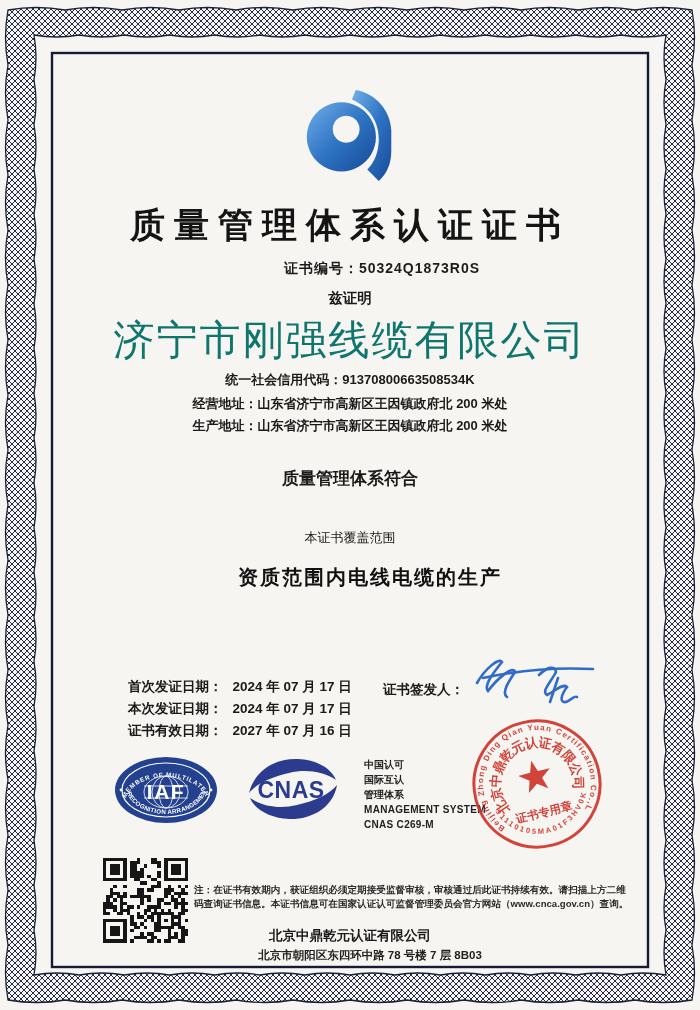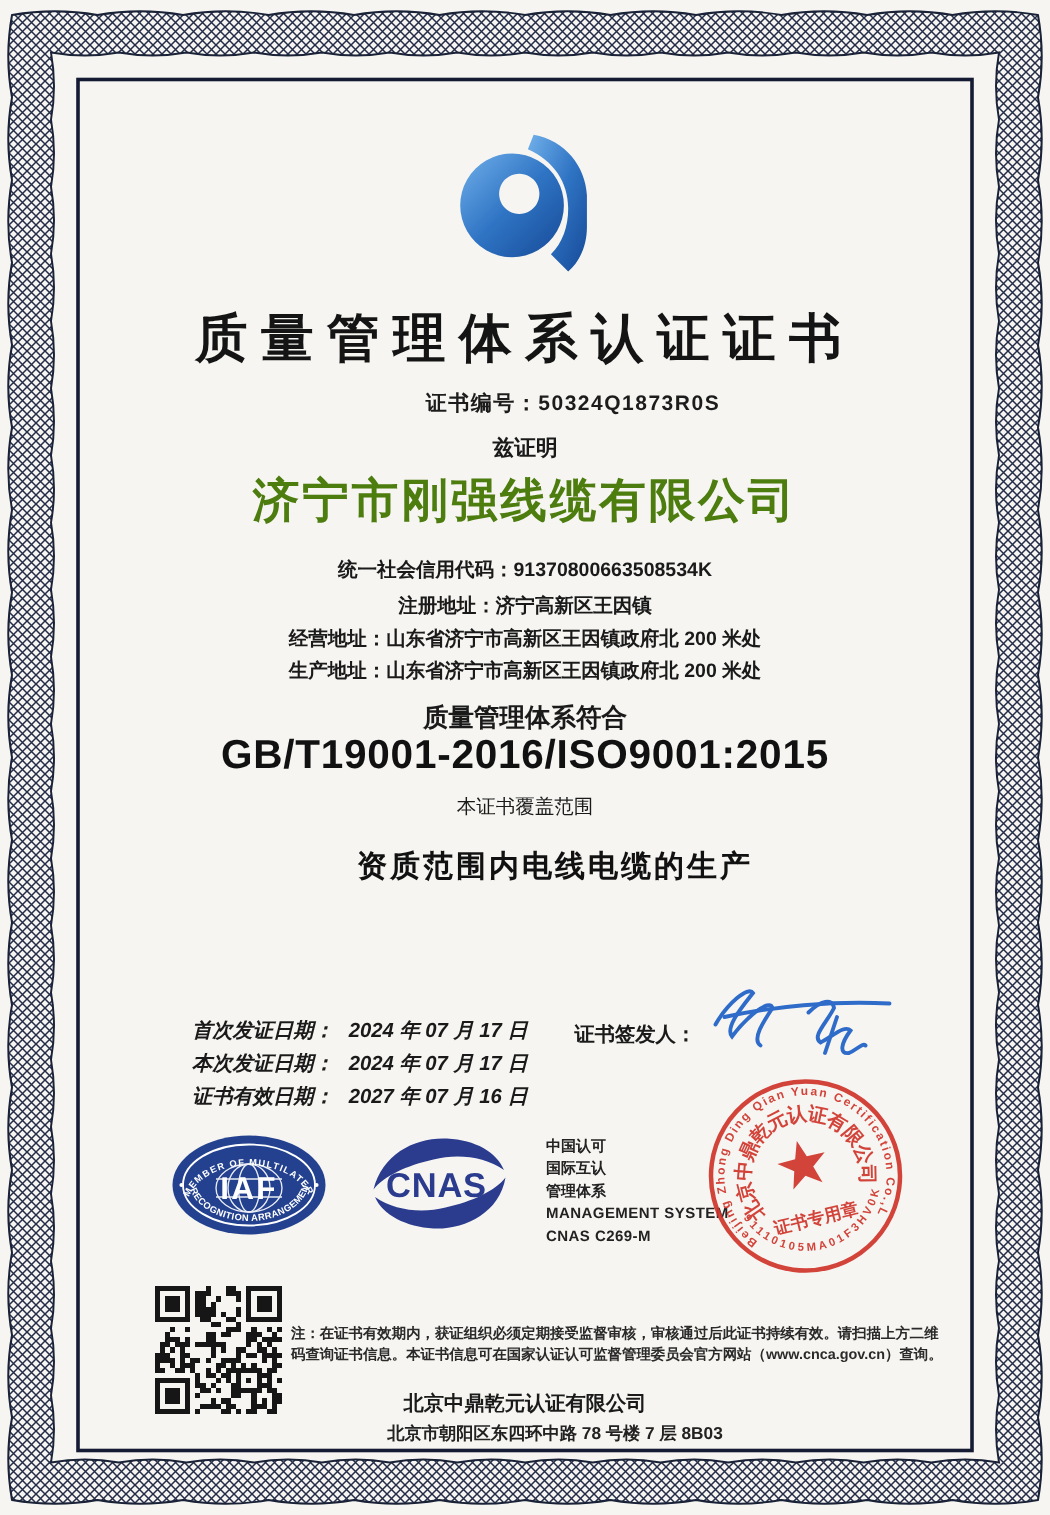--- a/index.html
+++ b/index.html
@@ -7,30 +7,30 @@
     position:relative;width:700px;height:1010px;margin:0 auto;
     background:#f6f5f1;overflow:hidden;
     font-family:"Liberation Sans",sans-serif;color:#1a1a1a;
   }
   .abs{position:absolute;}
   .center{left:0;width:700px;text-align:center;}
   
   .title{top:202px;font-size:35px;font-weight:700;letter-spacing:9px;color:#141414;}
   .cert-no{top:260px;font-size:14px;font-weight:600;letter-spacing:1px;color:#1c1c1c;padding-left:32px;}
   .certify{top:289px;font-size:14.5px;font-weight:700;}
-  .company{top:313px;font-size:31px;font-weight:700;letter-spacing:2px;color:#4d7c0f;}
+  .company{top:313px;font-size:41px;font-weight:400;letter-spacing:2px;color:#0f766e;}
   .credit{top:371px;font-size:13px;font-weight:700;}
   .addr-block{top:393px;font-size:13px;font-weight:700;line-height:21.5px;}
   .std-intro{top:467px;font-size:17px;font-weight:700;}
   .standard{top:488px;font-size:27px;font-weight:800;letter-spacing:.5px;color:#111;}
   .scope-intro{top:529px;font-size:13px;font-weight:400;}
   .scope{top:564px;font-size:20px;font-weight:800;letter-spacing:2px;color:#111;padding-left:20px;}
   
   .dates{left:128px;top:676px;font-size:13.5px;font-weight:700;}
-  .dates .row{display:flex;gap:10px;line-height:22px;font-style:italic;}
+  .dates .row{display:flex;gap:10px;line-height:22px;}
   .signer{left:383px;top:681px;font-size:13.5px;font-weight:700;}
   
   .accred-text{left:364px;top:757px;font-size:10px;font-weight:700;line-height:15px;color:#222;}
   .accred-text .en{letter-spacing:.3px;}
   
   .note{left:194px;top:883px;width:436px;font-size:9.6px;line-height:14px;color:#2a2a2a;font-weight:600;}
   .footer-company{top:927px;font-size:13.5px;font-weight:700;}
   .footer-addr{top:948px;font-size:11.5px;font-weight:600;color:#222;padding-left:20px;}
   svg text{font-family:"Liberation Sans",sans-serif;}
 </style>
@@ -72,32 +72,28 @@
   <div class="abs center certify">兹证明</div>
 
   <div class="abs center company">济宁市刚强线缆有限公司</div>
 
   <div class="abs center credit">
     <span>统一社会信用代码：</span><span>91370800663508534K</span>
   </div>
 
   <div class="abs center addr-block">
     <div>
-      <span>注册地址：</span><span>济宁高新区王因镇</span>
-    </div>
-    <div>
       <span>经营地址：</span><span>山东省济宁市高新区王因镇政府北 200 米处</span>
     </div>
     <div>
       <span>生产地址：</span><span>山东省济宁市高新区王因镇政府北 200 米处</span>
     </div>
   </div>
 
   <div class="abs center std-intro">质量管理体系符合</div>
-  <div class="abs center standard">GB/T19001-2016/ISO9001:2015</div>
   <div class="abs center scope-intro">本证书覆盖范围</div>
   <div class="abs center scope">资质范围内电线电缆的生产</div>
 
   <div class="abs dates">
     <div class="row">
       <span>首次发证日期：</span>
       <span>2024 年 07 月 17 日</span>
     </div>
     <div class="row">
       <span>本次发证日期：</span>

